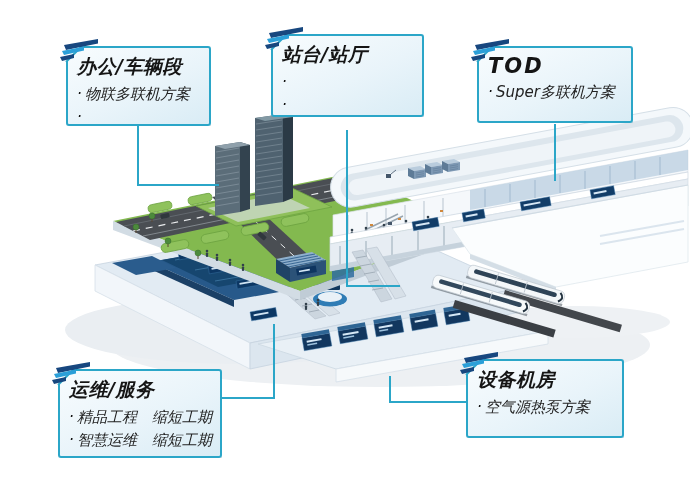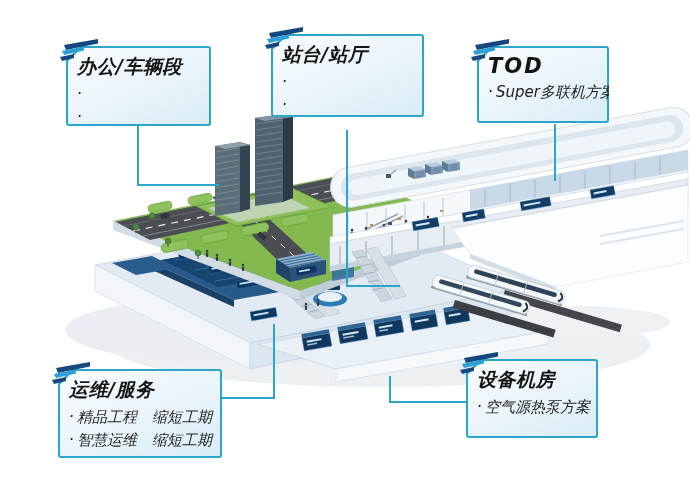--- a/index.html
+++ b/index.html
@@ -20,23 +20,23 @@
     font-style:italic;
   }
   .corner{position:absolute;left:-8px;top:-7px;width:44px;height:32px;z-index:2;pointer-events:none;}
   h3.ct{margin:0 0 3px 3px;font-size:19px;font-weight:700;color:#151515;letter-spacing:.5px;white-space:nowrap;}
   .tod h3.ct{font-size:21px;letter-spacing:2px;}
   ul.sol{list-style:none;margin:0;padding:0;}
   ul.sol li{display:flex;font-size:15px;color:#222;line-height:1.5;white-space:nowrap;}
   .dot{width:11px;text-align:center;flex:none;color:#111;}
   #co-office{left:66px;top:46px;width:145px;height:80px;}
   #co-platform{left:271px;top:34px;width:153px;height:83px;}
-  #co-tod{left:477px;top:46px;width:132px;height:77px;}
+  #co-tod{left:477px;top:46px;width:156px;height:77px;}
   #co-ops{left:58px;top:361px;width:164px;height:89px;margin-top:8px;}
-  #co-equip{left:466px;top:359px;width:132px;height:79px;}
+  #co-equip{left:466px;top:359px;width:158px;height:79px;}
 </style>
 </head>
 <body>
 
 <svg id="scene" width="690" height="480" viewBox="0 0 690 480">
   <defs>
     <g id="person">
         <circle cx="0" cy="-5" r="1.3"></circle>
         <rect x="-1.1" y="-3.6" width="2.2" height="4.6" rx="0.9"></rect>
       </g>
@@ -374,20 +374,21 @@
     <line x1="24" y1="7" x2="8" y2="23" stroke="#2ba6c8" stroke-width="2"></line>
     <polygon points="6,6 40,0 40,4.5 8,11" fill="#17477f"></polygon>
     <polygon points="4,12 26,7.5 26,11.5 6,16" fill="#2b9fd8"></polygon>
     <polygon points="2,18 16,15 16,19 4,22" fill="#17477f"></polygon>
   </svg>
   <div class="callout">
     <h3 class="ct">办公/车辆段</h3>
     <ul class="sol">
       <li>
           <span class="dot">·</span>
+          <span>物联多联机方案</span>
         </li>
       <li>
           <span class="dot">·</span>
         </li>
     </ul>
   </div>
 </div>
 
 <div class="co-wrap" id="co-platform">
   <svg class="corner" viewBox="0 0 44 32">

